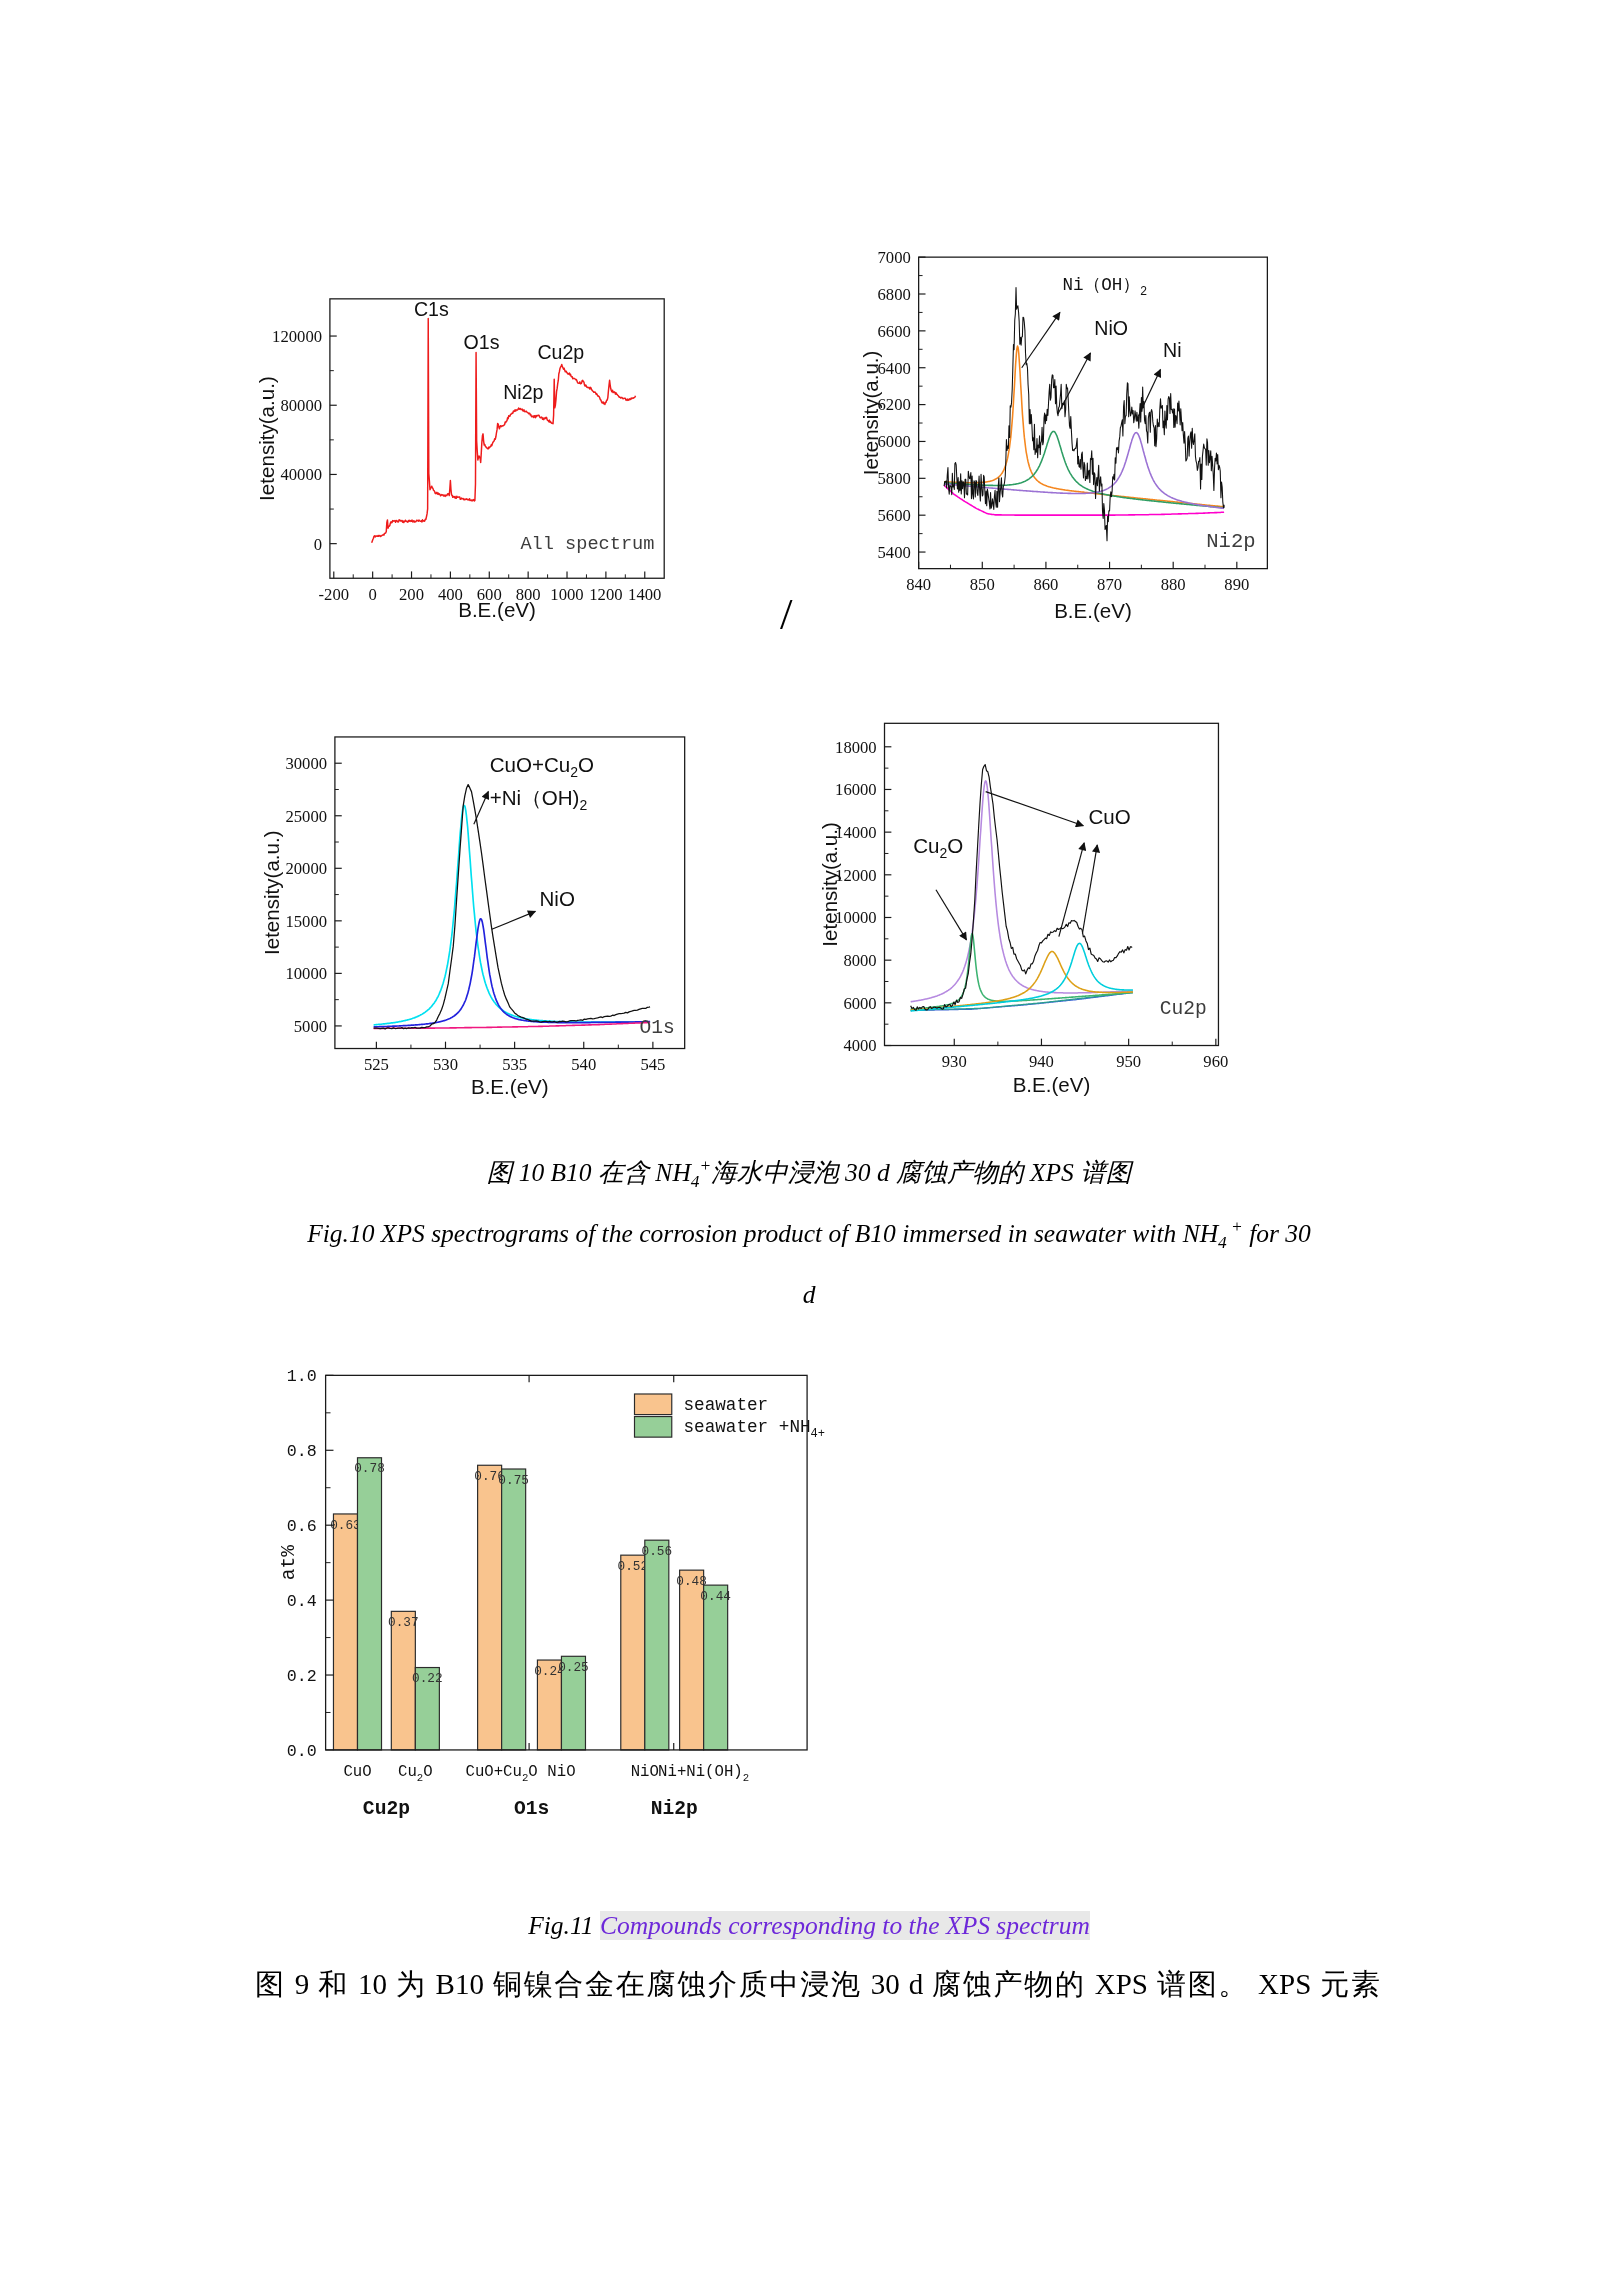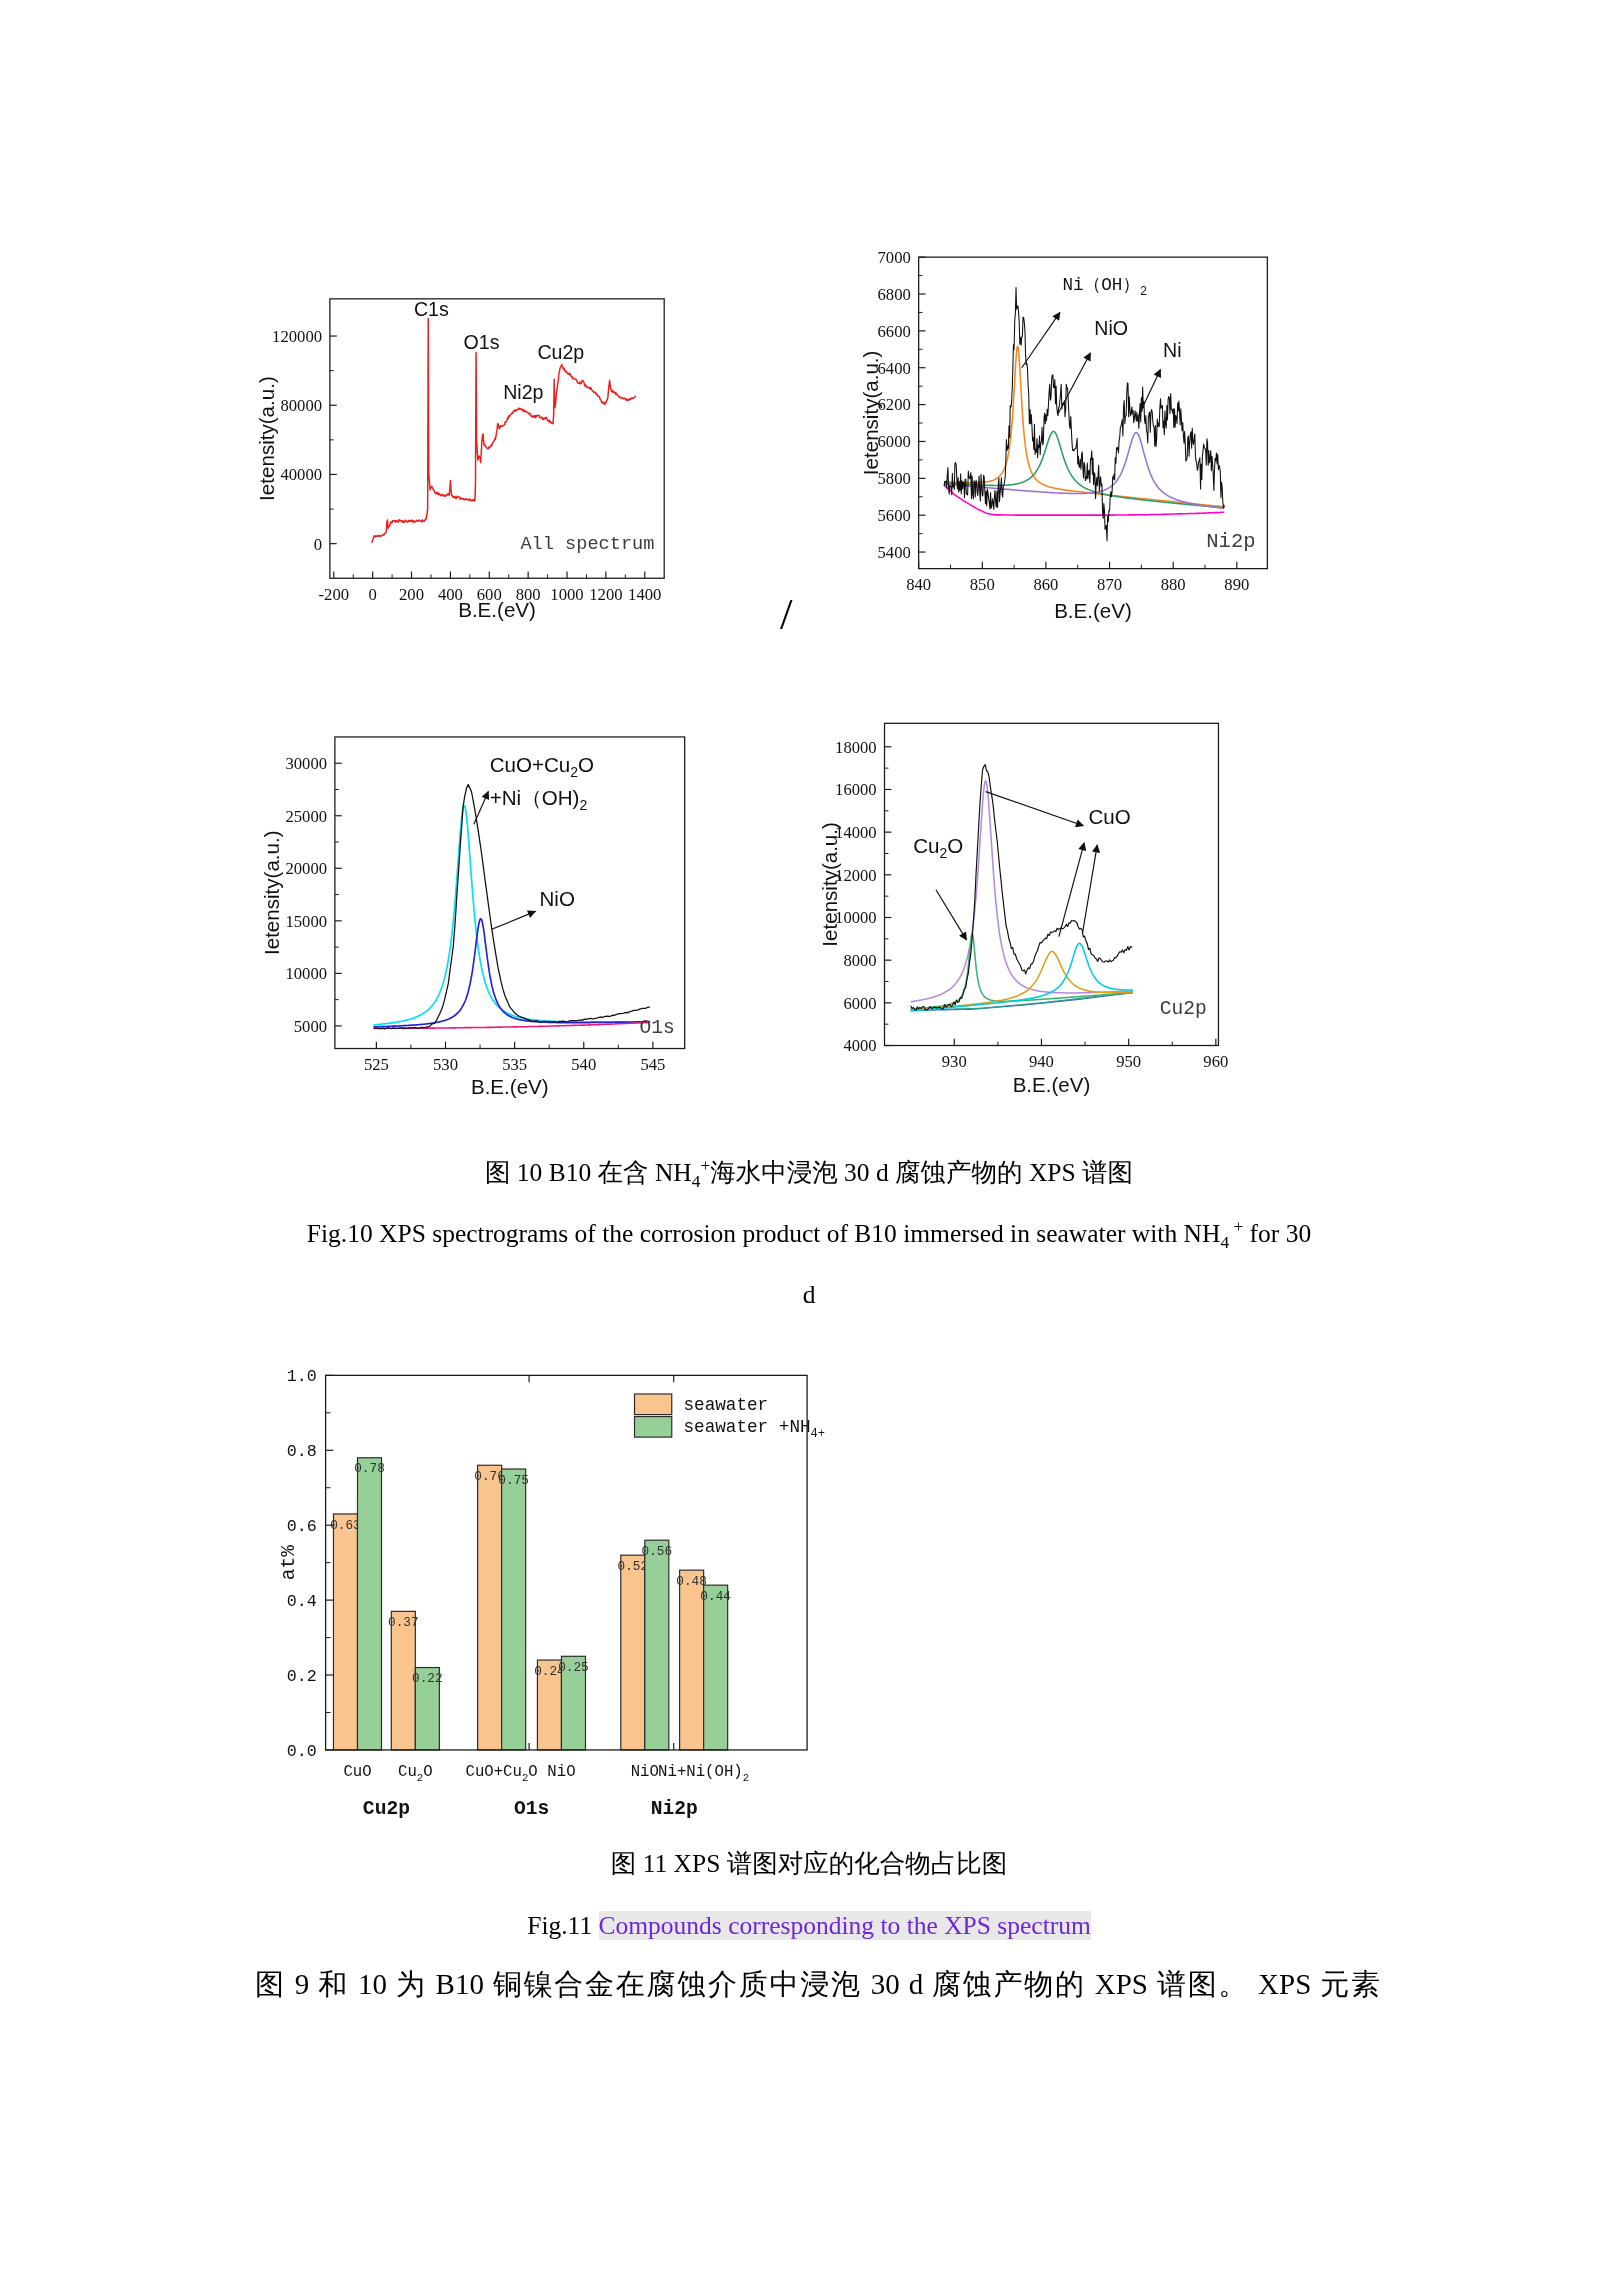--- a/index.html
+++ b/index.html
@@ -4,21 +4,21 @@
 <style>
   html,body{margin:0;padding:0;background:#888;}
   .page{position:relative;width:1620px;height:2293px;background:#ffffff;margin:0 auto;
         font-family:"Liberation Serif", serif;color:#000;overflow:hidden;}
   svg{position:absolute;overflow:visible;}
   #chart-survey{left:225px;top:235px;}
   #chart-ni2p{left:843px;top:216px;}
   #chart-o1s{left:225px;top:686px;}
   #chart-cu2p{left:814px;top:686px;}
   #chart-bars{left:255px;top:1343px;}
-  .cap{position:absolute;left:167px;width:1284px;text-align:center;font-size:25.5px;line-height:33px;}
+  .cap{position:absolute;left:167px;width:1284px;text-align:center;font-size:25.5px;line-height:33px;font-style:italic;}
   .para{position:absolute;left:188px;width:1192px;font-size:29px;line-height:33px;
         text-align:justify;text-align-last:justify;}
   .indent{text-indent:67px;}
   .slash{position:absolute;left:780px;top:588px;font-size:45px;font-family:"Liberation Serif",serif;}
   sub.sb,.sb{vertical-align:sub;font-size:68%;}
   sup.sp,.sp{vertical-align:super;font-size:68%;}
   .hl{background:#e8e8e8;color:#6d28d9;}
   #cap-f10cn{top:1149px;}
   #cap-f10en{top:1210px;}
   #cap-f10d{top:1278px;}
@@ -328,18 +328,17 @@
       <text x="437" y="68" text-anchor="start" font-family="&quot;Liberation Mono&quot;, monospace" font-size="18" fill="#111"><tspan dy="0">seawater</tspan></text>
       <rect x="387" y="75" width="38" height="21" fill="#96CF98" stroke="#2b2b2b" stroke-width="1.2"></rect>
       <text x="437" y="91" text-anchor="start" font-family="&quot;Liberation Mono&quot;, monospace" font-size="18" fill="#111"><tspan dy="0">seawater +NH</tspan><tspan dy="5" font-size="68%">4+</tspan></text>
     </svg>
 
   <div class="slash">/</div>
 
   <div id="cap-f10cn" class="cap"><span>图 10 B10 在含 NH</span><sub class="sb">4</sub><sup class="sp">+</sup><span>海水中浸泡 30 d 腐蚀产物的 XPS 谱图</span></div>
   <div id="cap-f10en" class="cap"><span>Fig.10 XPS spectrograms of the corrosion product of B10 immersed in seawater with NH</span><sub class="sb">4</sub><sup class="sp"> +</sup><span> for 30</span></div>
   <div id="cap-f10d" class="cap">d</div>
-  <div id="cap-f11cn" class="cap">图 11 XPS 谱图对应的化合物占比图</div>
   <div id="cap-f11en" class="cap"><span>Fig.11 </span><span class="hl">Compounds corresponding to the XPS spectrum</span></div>
 
   <div id="para1" class="para indent">图 9 和 10  为 B10 铜镍合金在腐蚀介质中浸泡 30  d 腐蚀产物的 XPS 谱图。  XPS 元素</div>
 </div>
 
 
 </body></html>

